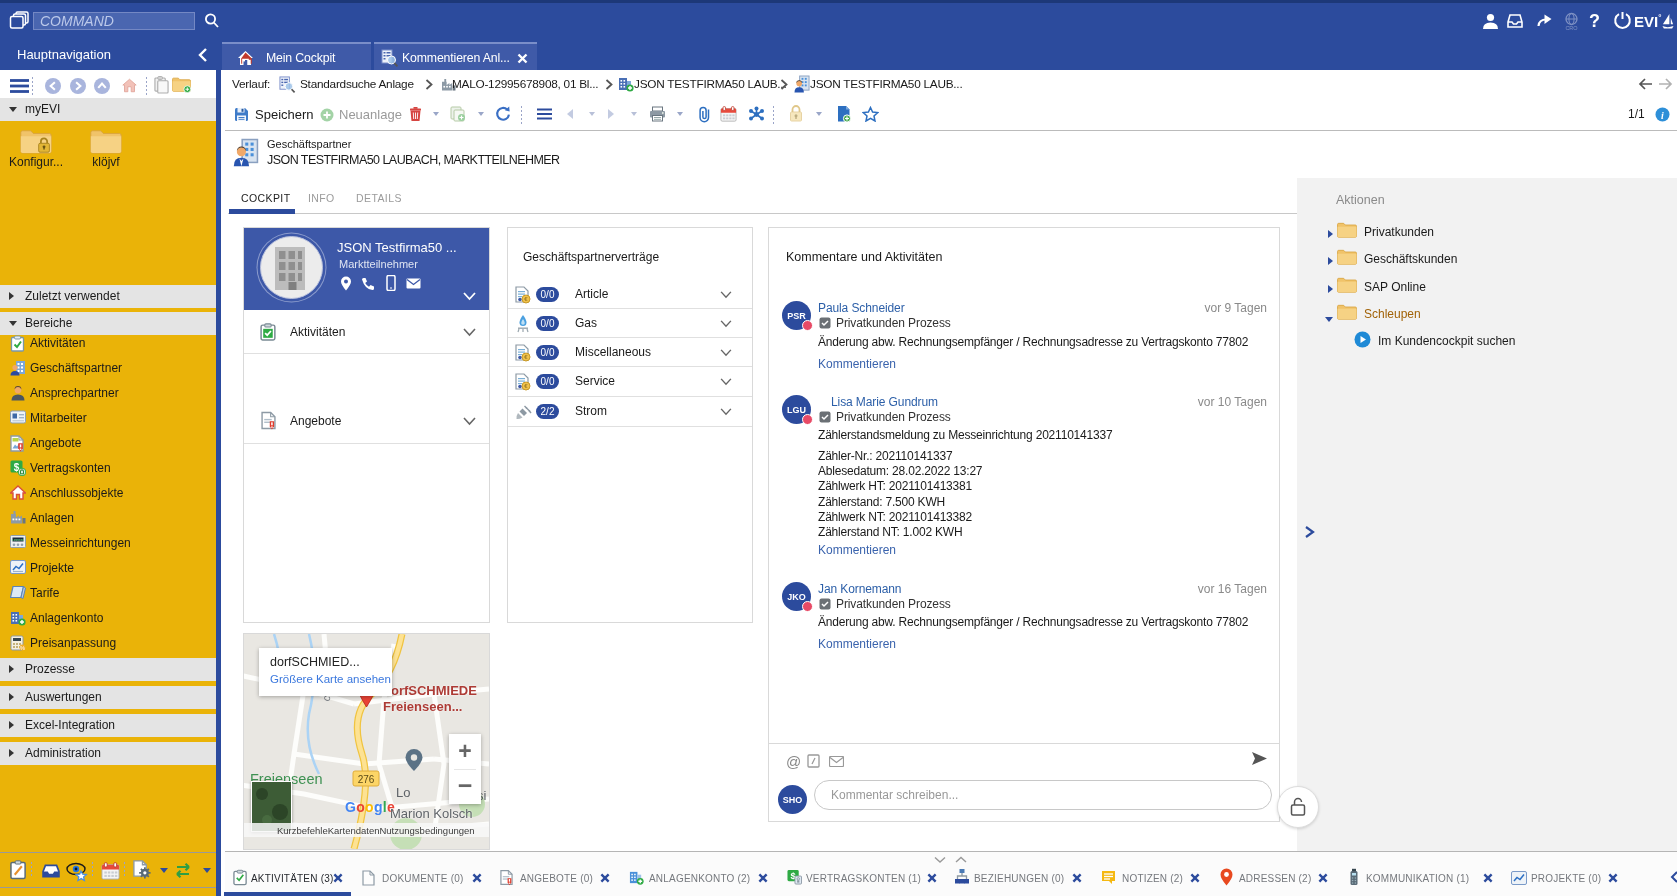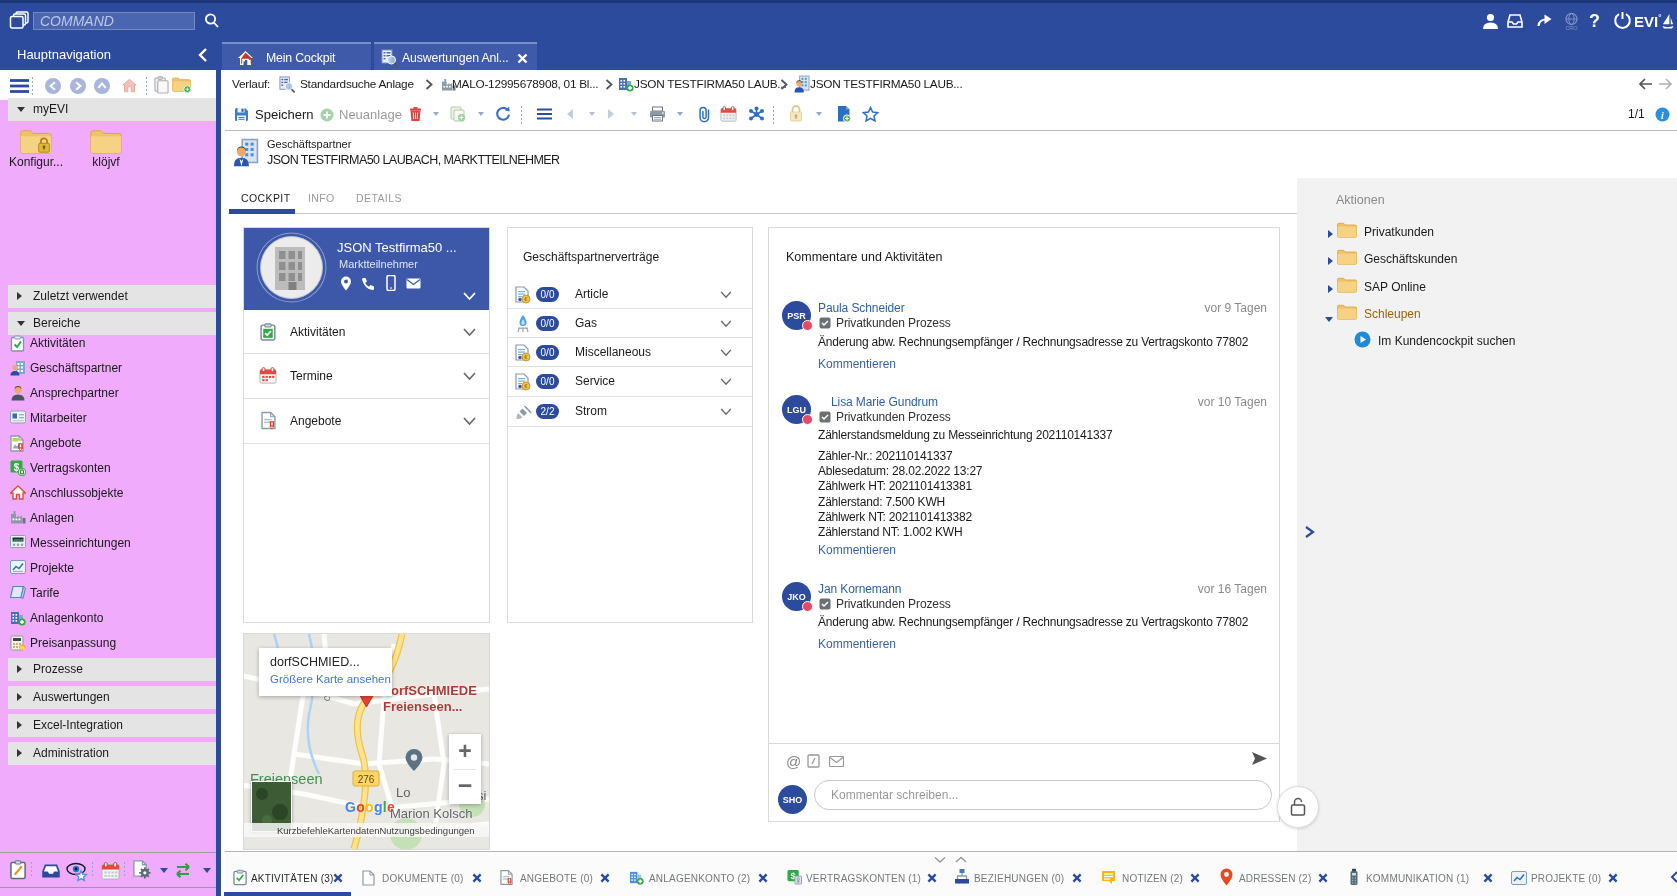--- a/index.html
+++ b/index.html
@@ -1,25 +1,25 @@
 <!DOCTYPE html>
 <html><head>
 <meta charset="utf-8">
 <style>
 * { margin:0; padding:0; box-sizing:border-box; }
 html,body { width:1677px; height:896px; overflow:hidden; font-family:"Liberation Sans",sans-serif; background:#fff; }
 #app { position:relative; width:1677px; height:896px; }
 .abs { position:absolute; }
 #topbar { position:absolute; left:0; top:0; width:1677px; height:40px; background:#2c4b9d; border-top:3px solid #1d3878; }
 #cmdbox { position:absolute; left:33px; top:9px; width:162px; height:18px; background:#4a66b0; border:1px solid #7488c4; color:#bcc9ea; font-style:italic; font-size:14px; line-height:16px; padding-left:6px; }
-#sidebar { position:absolute; left:0; top:40px; width:217px; height:856px; background:#f0abfc; }
+#sidebar { position:absolute; left:0; top:40px; width:217px; height:856px; background:#eab308; }
 #sidebar-edge { position:absolute; left:216px; top:40px; width:5px; height:856px; background:#2c4b9d; }
 #sidehead { position:absolute; left:0; top:0; width:217px; height:30px; background:#2c4b9d; color:#fff; font-size:13px; line-height:30px; padding-left:17px; }
 #sidetools { position:absolute; left:0; top:30px; width:217px; height:30px; background:#fff; }
-.gsec { position:absolute; left:8px; width:217px; height:23px; background:#e4e4e4; color:#1a1a1a; font-size:12px; line-height:23px; padding-left:25px; }
+.gsec { position:absolute; left:0; width:217px; height:23px; background:#e4e4e4; color:#1a1a1a; font-size:12px; line-height:23px; padding-left:25px; }
 .tri-r { display:inline-block; width:0; height:0; border-left:5px solid #333; border-top:4px solid transparent; border-bottom:4px solid transparent; }
 .tri-d { display:inline-block; width:0; height:0; border-top:5px solid #333; border-left:4px solid transparent; border-right:4px solid transparent; }
 .gsec .tt { position:absolute; left:9px; top:7px; }
 .tt { line-height:0; display:block; }
 .sitem { position:absolute; left:0; width:217px; height:25px; font-size:12px; color:#1a1a1a; line-height:25px; padding-left:30px; }
 .sitem svg { position:absolute; left:10px; top:4px; }
 #sidebot { position:absolute; left:0; top:812px; width:217px; height:36px; border-top:1px solid #999; border-bottom:1px solid #999; }
 #maintabs { position:absolute; left:222px; top:40px; width:1455px; height:30px; background:#2c4b9d; }
 .mtab { position:absolute; font-size:12.3px; letter-spacing:-0.15px; white-space:nowrap; }
 .mtab svg { flex-shrink:0; }
@@ -346,21 +346,21 @@
           <g fill="#4a66b0">
             <rect x="2.5" y="3" width="2" height="1.5"></rect>
             <rect x="5.5" y="3" width="4" height="1.5"></rect>
             <rect x="2.5" y="6" width="2" height="1.5"></rect>
             <rect x="5.5" y="6" width="4" height="1.5"></rect>
             <rect x="2.5" y="9" width="2" height="1.5"></rect>
           </g>
           <circle cx="10.5" cy="11" r="4" fill="#9ec2e8" fill-opacity="0.85" stroke="#fff"></circle>
           <line x1="13.3" y1="14" x2="16.5" y2="17.3" stroke="#555" stroke-width="1.8"></line>
         </svg>
-<span class="abs" style="left:28px;top:7px">Auswertungen Anl...</span>
+<span class="abs" style="left:28px;top:7px">Kommentieren Anl...</span>
 <svg class="abs" style="left:143px;top:9px" width="11" height="11" viewBox="0 0 11 11">
           <path d="M1.5 1.5 L9.5 9.5 M9.5 1.5 L1.5 9.5" stroke="#fff" stroke-width="2.4"></path>
         </svg>
       </div>
 <div class="mtab white" style="left:317px;width:161px">
 <svg class="abs" style="left:10px;top:5px" width="17" height="19" viewBox="0 0 17 19">
           <rect x="6" y="1" width="10" height="15" fill="#d9e4f0" stroke="#8aa0c0"></rect>
           <g fill="#4a90d9">
             <rect x="8" y="3" width="2" height="2"></rect>
             <rect x="11.5" y="3" width="2" height="2"></rect>
@@ -642,40 +642,20 @@
           <path d="M1 1 L6.5 7 L12 1" fill="none" stroke="#fff" stroke-width="1.8"></path>
         </svg>
 <div class="abs" style="left:0;top:82px;width:245px;height:44px;border-bottom:1px solid #e0e0e0">
 <svg class="abs" style="left:16px;top:13px" width="17" height="18" viewBox="0 0 16 17">
             <rect x="1" y="2" width="13" height="14" rx="1.5" fill="#fff" stroke="#7a8a94" stroke-width="1.4"></rect>
             <rect x="4.5" y="0.8" width="6" height="3" rx="1" fill="#cfd8dd" stroke="#7a8a94"></rect>
             <rect x="3" y="5.5" width="9" height="8.5" fill="#2faa44"></rect>
             <path d="M4.8 9.5 L6.8 11.5 L10.3 7.5" fill="none" stroke="#fff" stroke-width="1.6"></path>
           </svg>
 <div class="abs" style="left:46px;top:15px;font-size:12px;color:#1a1a1a">Aktivitäten</div>
-<svg class="abs" style="left:219px;top:18px" width="13" height="9" viewBox="0 0 13 9">
-            <path d="M1 1 L6.5 7 L12 1" fill="none" stroke="#666" stroke-width="1.6"></path>
-          </svg>
-</div>
-<div class="abs" style="left:0;top:126px;width:245px;height:45px;border-bottom:1px solid #e0e0e0">
-<svg class="abs" style="left:15px;top:13px" width="18" height="17" viewBox="0 0 20 19">
-            <rect x="1" y="3" width="18" height="15" rx="1.5" fill="#f5f5f5" stroke="#b0b0b0"></rect>
-            <path d="M1 4.5 Q1 3 2.5 3 H17.5 Q19 3 19 4.5 V8 H1 Z" fill="#e74a3c"></path>
-            <rect x="3.5" y="0.8" width="3" height="4.4" rx="1" fill="#fff" stroke="#c0392b"></rect>
-            <rect x="13.5" y="0.8" width="3" height="4.4" rx="1" fill="#fff" stroke="#c0392b"></rect>
-            <g fill="#d94f3d">
-              <rect x="3.5" y="10" width="2.6" height="2.2"></rect>
-              <rect x="7.2" y="10" width="2.6" height="2.2"></rect>
-              <rect x="10.9" y="10" width="2.6" height="2.2"></rect>
-              <rect x="14.6" y="10" width="2.6" height="2.2"></rect>
-              <rect x="3.5" y="13.6" width="2.6" height="2.2"></rect>
-              <rect x="7.2" y="13.6" width="2.6" height="2.2"></rect>
-            </g>
-          </svg>
-<div class="abs" style="left:46px;top:15px;font-size:12px;color:#1a1a1a">Termine</div>
 <svg class="abs" style="left:219px;top:18px" width="13" height="9" viewBox="0 0 13 9">
             <path d="M1 1 L6.5 7 L12 1" fill="none" stroke="#666" stroke-width="1.6"></path>
           </svg>
 </div>
 <div class="abs" style="left:0;top:171px;width:245px;height:45px;border-bottom:1px solid #e0e0e0">
 <svg class="abs" style="left:17px;top:12px" width="15" height="19" viewBox="0 0 14 17">
             <path d="M1 1 H9 L13 5 V16 H1 Z" fill="#fff" stroke="#8d9aa5" stroke-width="1.3"></path>
             <path d="M9 1 V5 H13" fill="none" stroke="#8d9aa5"></path>
             <rect x="3" y="7" width="7" height="1.3" fill="#b0bec9"></rect>
             <rect x="3" y="9.5" width="7" height="1.3" fill="#b0bec9"></rect>

